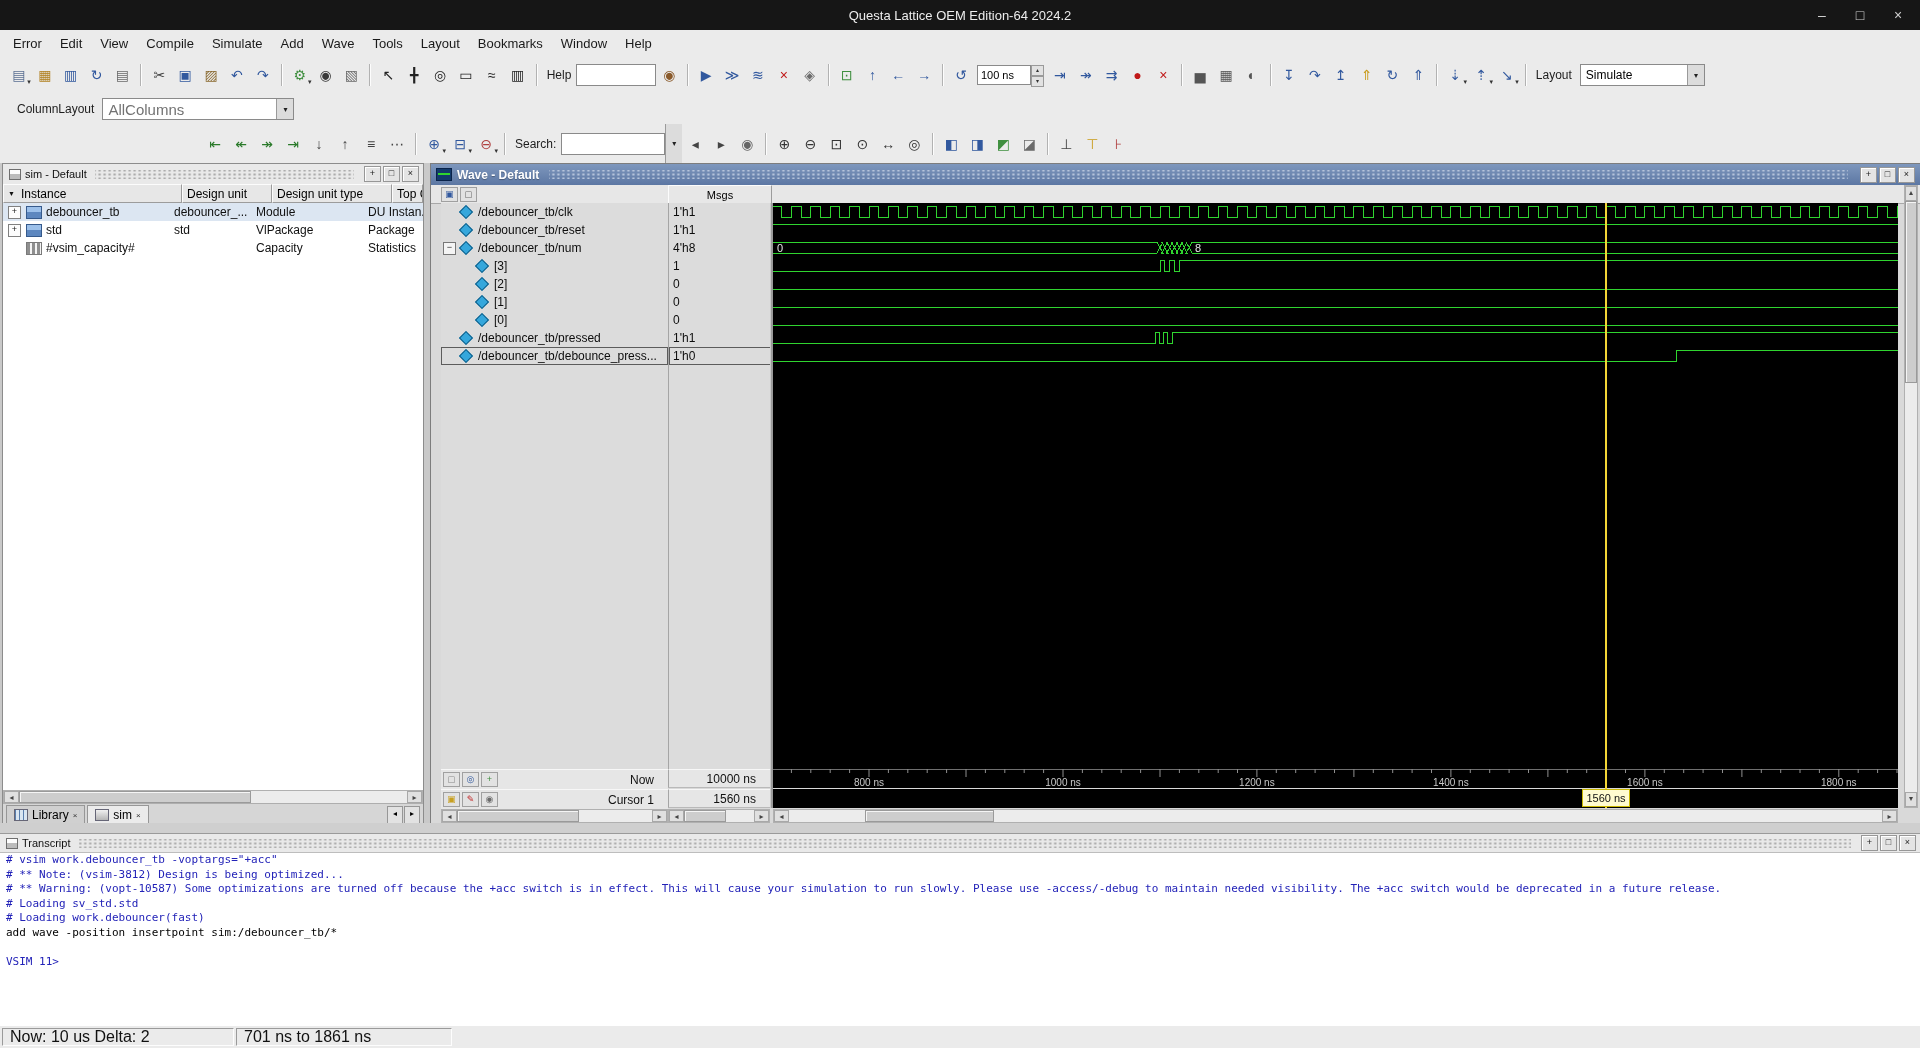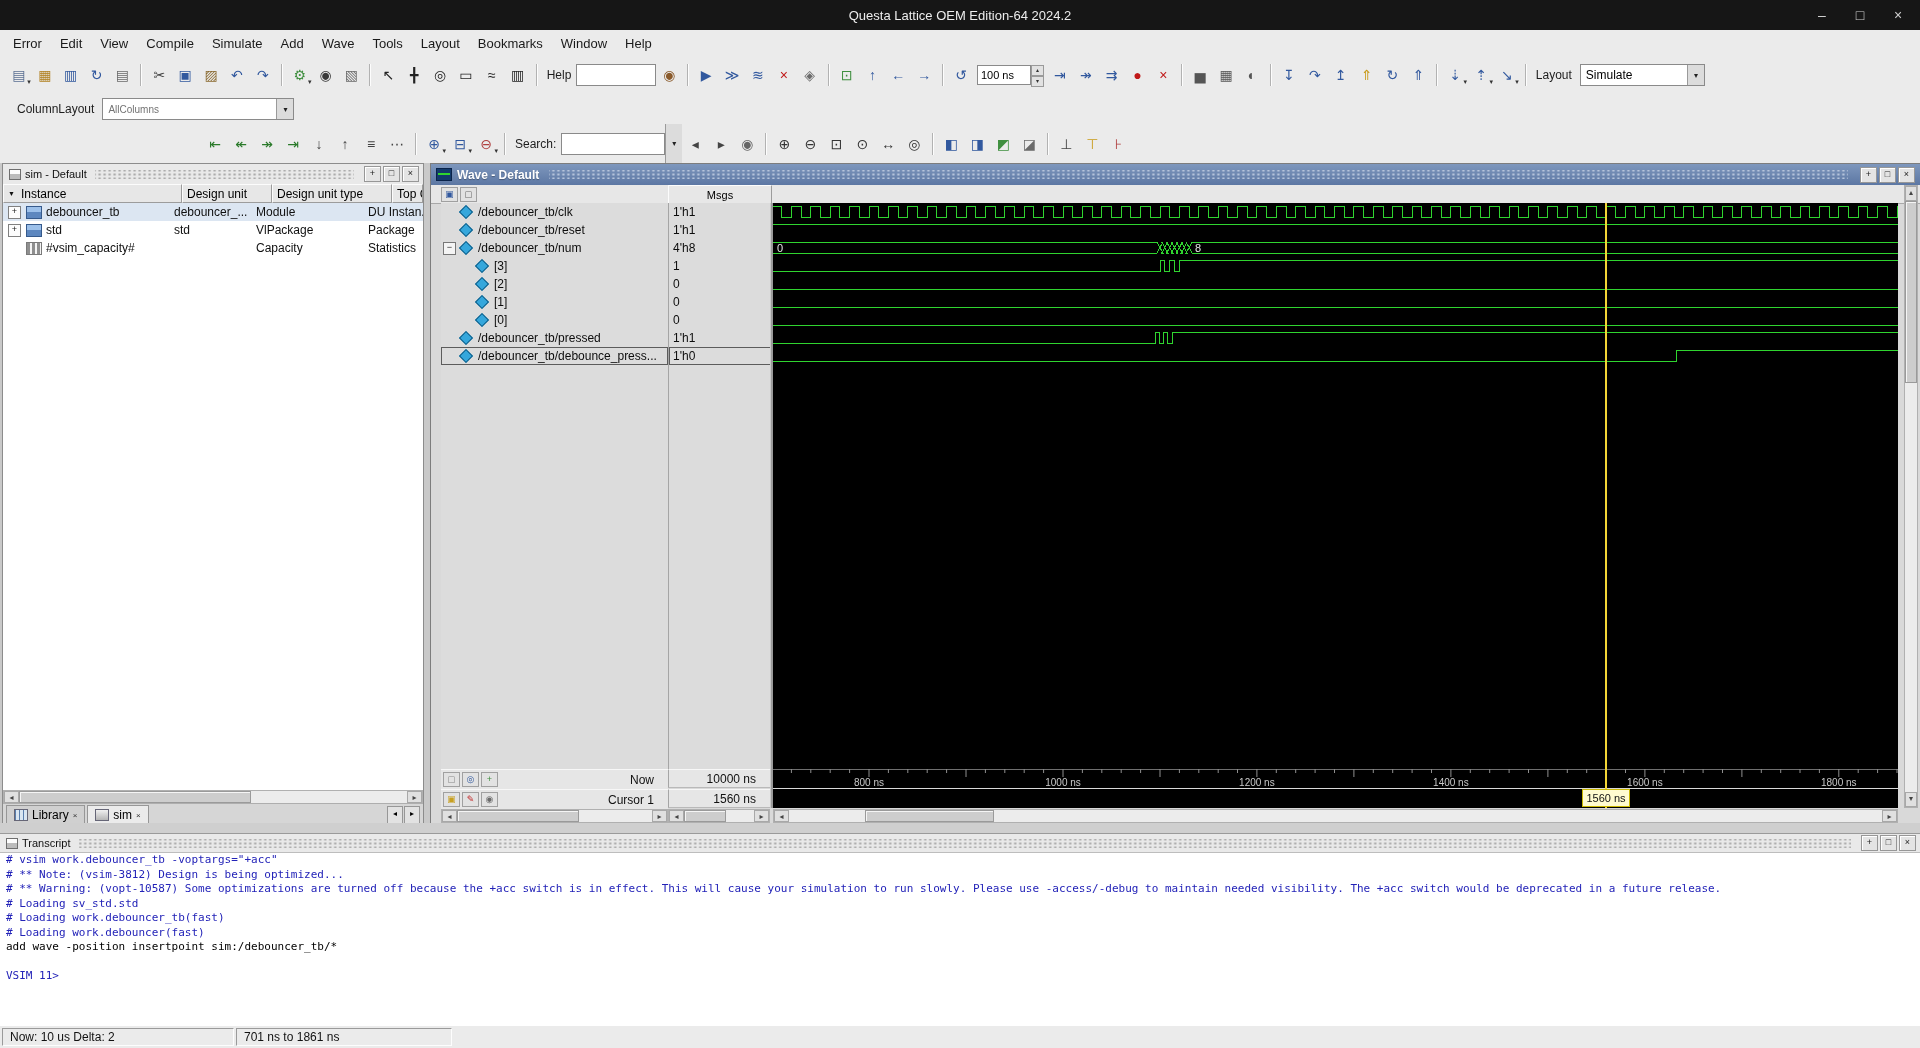--- a/index.html
+++ b/index.html
@@ -26,21 +26,21 @@
   #toolbarB{top:124px;height:39px}
   .tb-btn{width:24px;height:24px;display:inline-flex;align-items:center;justify-content:center;position:relative;margin:0 1px;border:1px solid transparent}
   .tb-glyph{font-size:14px;line-height:1}
   .tb-caret{position:absolute;right:-1px;bottom:0;font-size:7px;color:#333}
   .tb-sep{width:1px;height:22px;background:#b2b2b2;box-shadow:1px 0 0 #fdfdfd;margin:0 5px;flex:0 0 auto}
   .tb-flex{flex:1}
   .tb-label{font-size:12px;margin:0 5px;color:#1d1d1d}
   .tb-input{height:20px;border:1px solid #8a8a8a;background:#fff;font-size:12px;padding:0 3px}
   .combo{display:inline-flex;height:20px;border:1px solid #8a8a8a;background:#fff;align-items:center;margin:0 3px}
   .combo-val{flex:1;padding:0 5px;font-size:12px;white-space:nowrap;overflow:hidden}
-  .combo-val.dim{color:#737373;font-size:10px}
+  .combo-val.dim{color:#737373;font-size:15px}
   .combo-drop{width:16px;align-self:stretch;background:#dcdcdc;border-left:1px solid #9a9a9a;display:flex;align-items:center;justify-content:center;font-size:8px;color:#222}
   .spinner{display:inline-flex;height:20px;margin:0 3px}
   .spin-input{width:46px;border:1px solid #8a8a8a;background:#fff;font-size:11px;padding:0 3px}
   .spin-arrows{display:flex;flex-direction:column;width:13px}
   .spin-a{flex:1;font-size:6px;line-height:9px;text-align:center;border:1px solid #9a9a9a;background:#e2e2e2;color:#333}
 
   
   #main{position:absolute;top:163px;left:0;width:1920px;height:660px;background:#c9c9c9}
 
   
@@ -131,21 +131,21 @@
   #splitter-h{position:absolute;top:823px;left:0;width:1920px;height:10px;background:#cfcfcf}
   #transcript{position:absolute;top:833px;left:0;width:1920px;height:193px;background:#fff;border-top:1px solid #9a9a9a}
   #transcript .panel-titlebar{height:18px}
   #transcript-body{position:absolute;top:19px;left:0;right:0;bottom:0;background:#fff;overflow:hidden;padding-left:6px}
   .tline{font-family:"DejaVu Sans Mono",monospace;font-size:11px;line-height:14.5px;white-space:pre}
   .tline.b{color:#2323b8}
   .tline.k{color:#000}
 
   
   #statusbar{position:absolute;top:1026px;left:0;width:1920px;height:22px;background:#ebebeb;display:flex;align-items:center;padding:0 1px}
-  .sb-cell{border:1px solid;border-color:#9a9a9a #fdfdfd #fdfdfd #9a9a9a;height:18px;line-height:16px;padding:0 7px;font-size:12px;margin:0 1px;background:#ebebeb;white-space:nowrap;overflow:hidden;box-sizing:border-box;color:#111}
+  .sb-cell{border:1px solid;border-color:#9a9a9a #fdfdfd #fdfdfd #9a9a9a;height:18px;line-height:16px;padding:0 7px;font-size:16px;margin:0 1px;background:#ebebeb;white-space:nowrap;overflow:hidden;box-sizing:border-box;color:#111}
   #sb-left{width:232px}
   #sb-mid{flex:1}
   #sb-right{width:216px}
 </style>
 </head>
 <body>
 
 <div id="app">
 
   <div id="titlebar">
@@ -792,21 +792,20 @@
       <span class="p-dots"></span>
       <span class="p-btn">+</span>
       <span class="p-btn">□</span>
       <span class="p-btn">×</span>
     </div>
     <div id="transcript-body">
         <div class="tline b"># vsim work.debouncer_tb -voptargs="+acc"</div>
         <div class="tline b"># ** Note: (vsim-3812) Design is being optimized...</div>
         <div class="tline b"># ** Warning: (vopt-10587) Some optimizations are turned off because the +acc switch is in effect. This will cause your simulation to run slowly. Please use -access/-debug to maintain needed visibility. The +acc switch would be deprecated in a future release.</div>
         <div class="tline b"># Loading sv_std.std</div>
-        <div class="tline b"># Loading work.debouncer_tb(fast)</div>
         <div class="tline b"># Loading work.debouncer(fast)</div>
         <div class="tline k">add wave -position insertpoint sim:/debouncer_tb/*</div>
         <div class="tline k">&nbsp;</div>
         <div class="tline b">VSIM 11&gt;</div>
       </div>
   </div>
 
   <div id="statusbar">
     <span class="sb-cell" id="sb-left">Now: 10 us   Delta: 2</span>
     <span class="sb-cell" id="sb-right">701 ns to 1861 ns</span>

